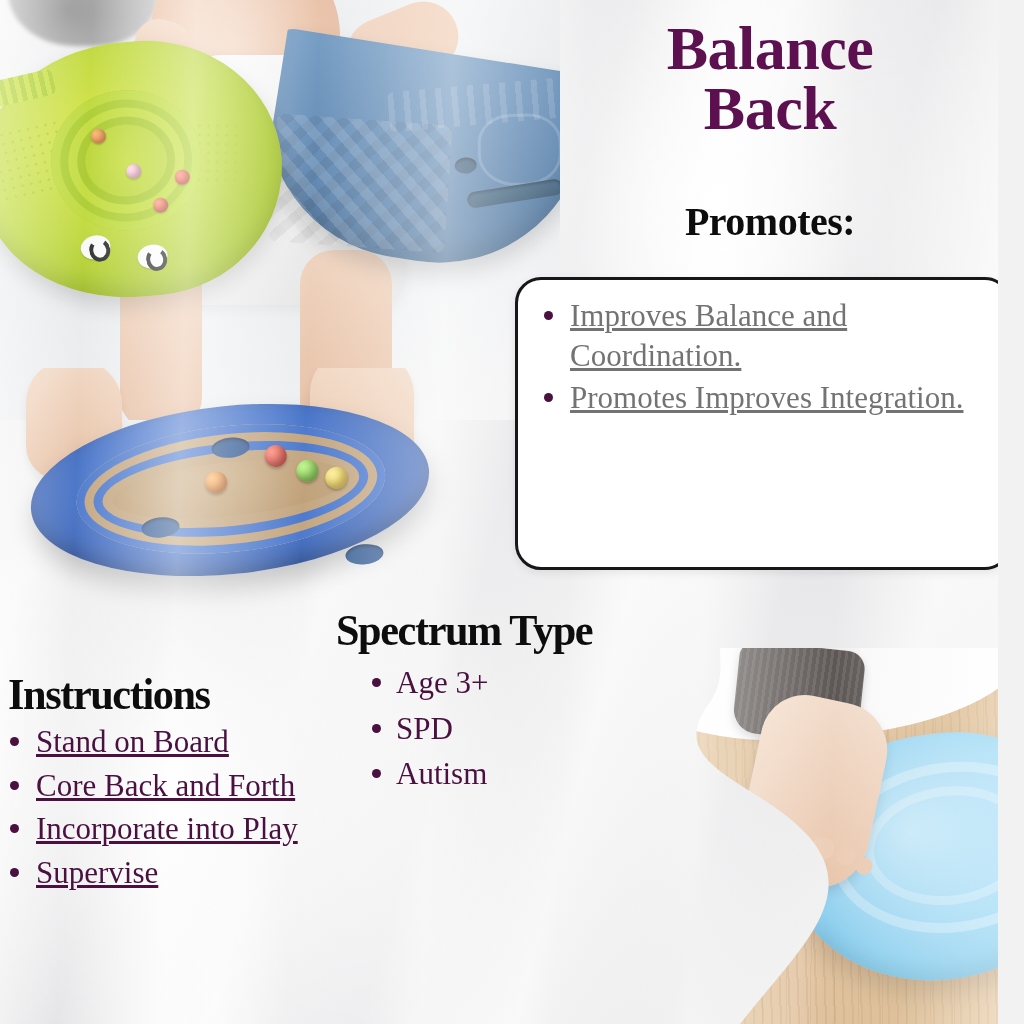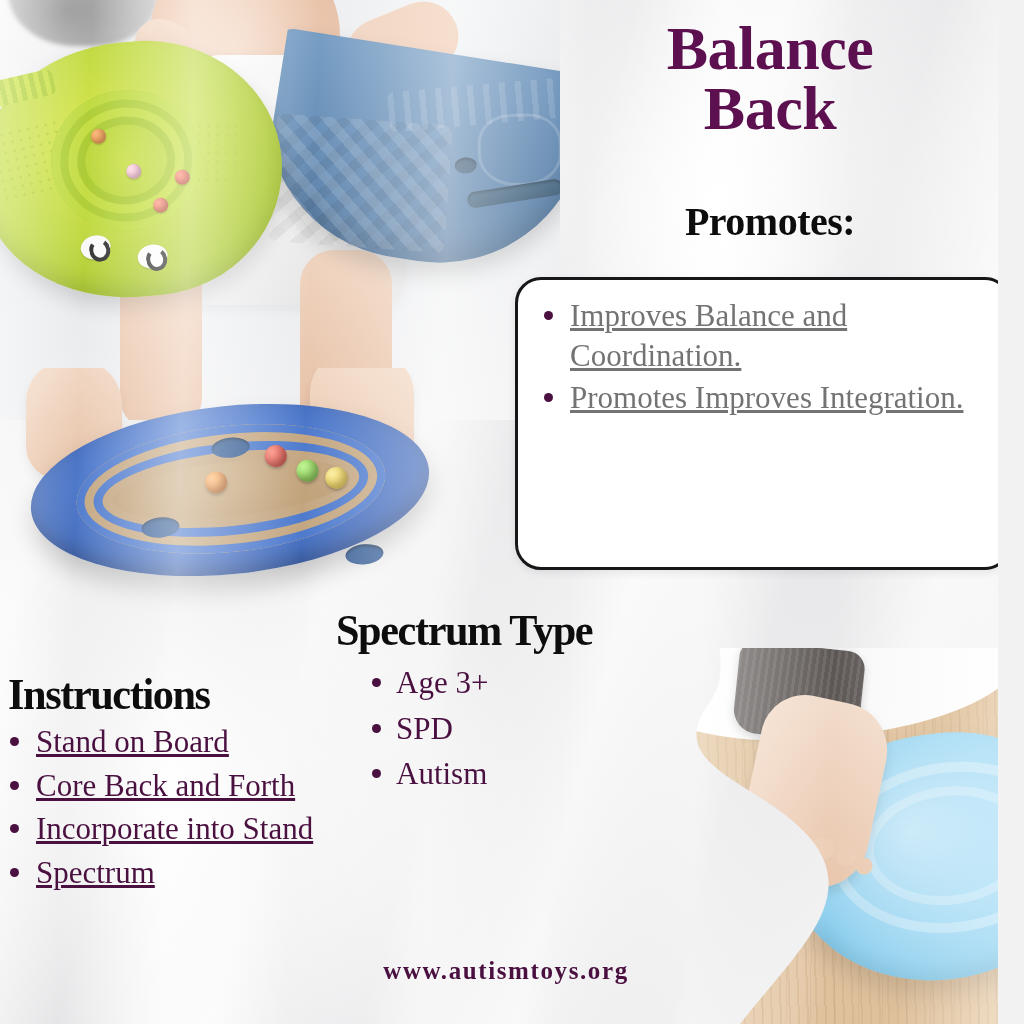--- a/index.html
+++ b/index.html
@@ -307,19 +307,18 @@
   <ul class="spectrum-list">
     <li>Age 3+</li>
     <li>SPD</li>
     <li>Autism</li>
   </ul>
 
   <div class="instructions-head">Instructions</div>
   <ul class="instructions-list">
     <li>Stand on Board</li>
     <li>Core Back and Forth</li>
-    <li>Incorporate into Stand</li>
-    <li>Spectrum</li>
+    <li>Incorporate into Play</li>
+    <li>Supervise</li>
   </ul>
 
-  <div class="website">www.autismtoys.org</div>
 
 </div>
 
 </body></html>

